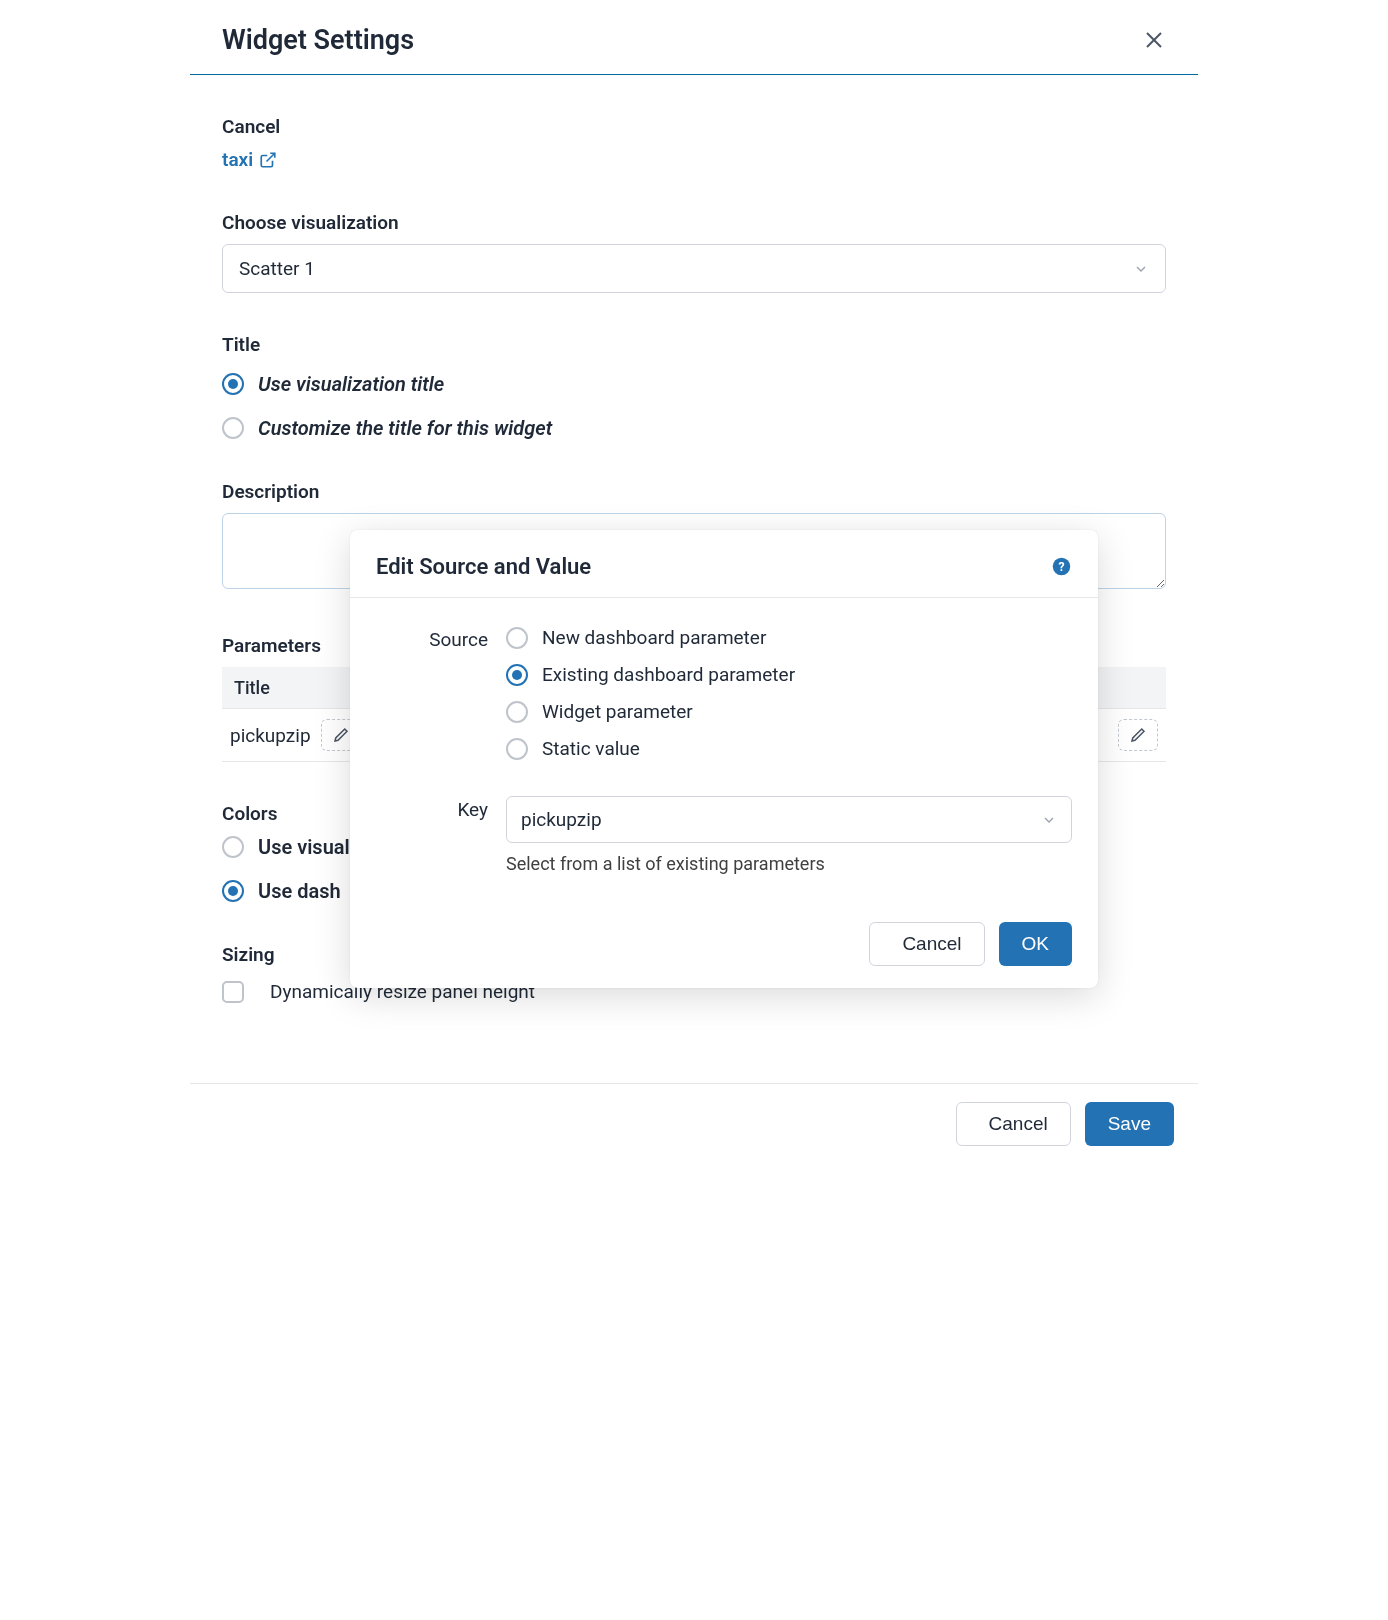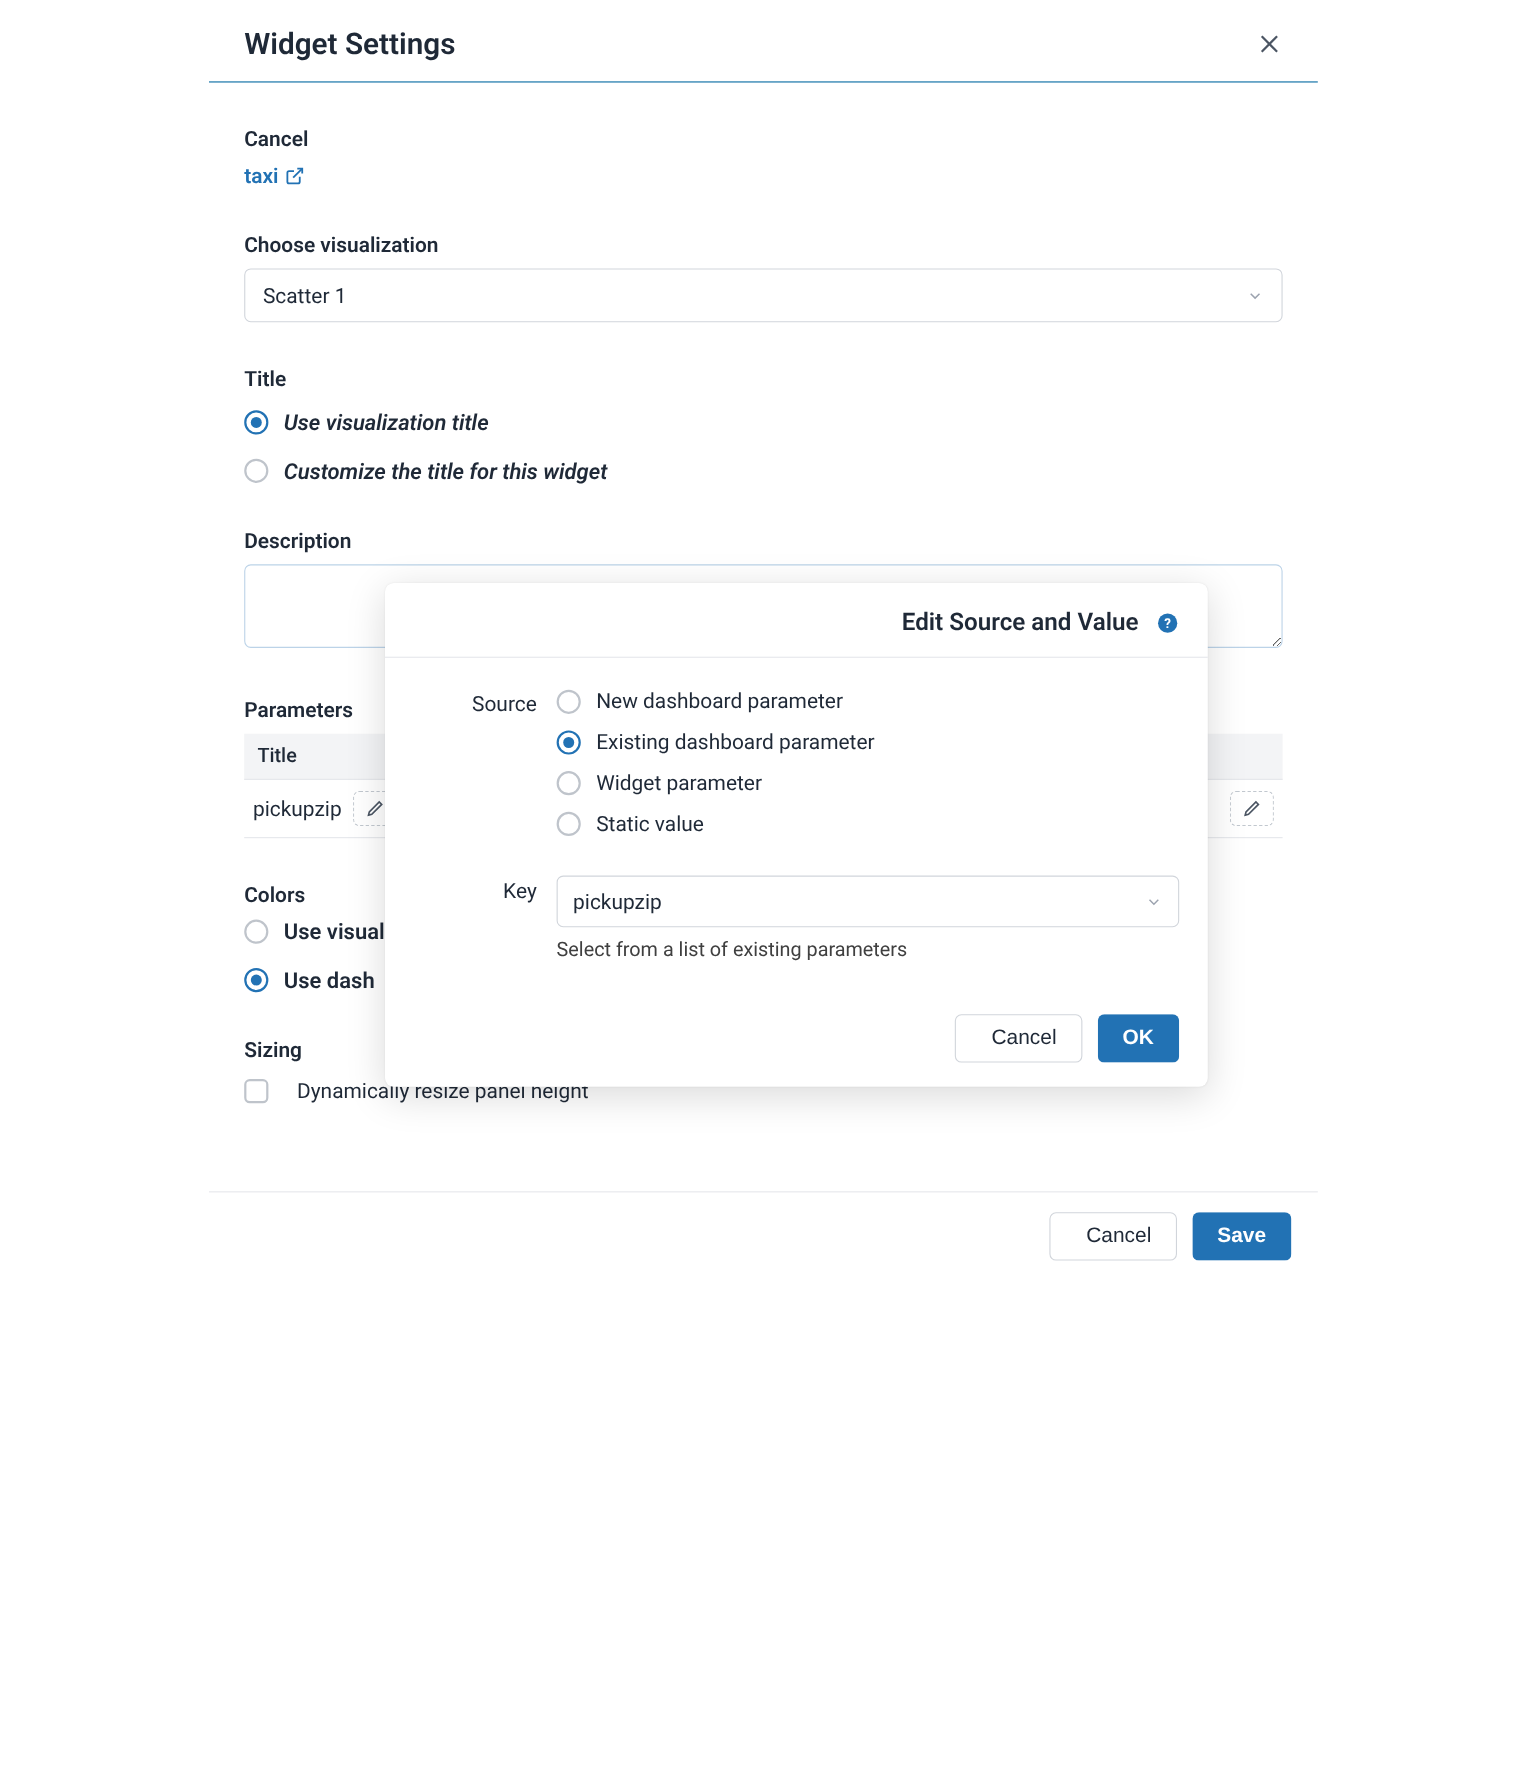--- a/index.html
+++ b/index.html
@@ -192,41 +192,39 @@
     }
     .btn.secondary {
       background: #fff;
       border-color: #d1d5db;
       color: #1f2937;
       padding-left: 32px;
     }
     .btn.primary {
       background: #2272B4;
       color: #fff;
-      font-weight: bold;
     }
 
     
     .modal {
       position: absolute;
       top: 530px;
       left: 160px;
       width: 748px;
       background: #fff;
       border-radius: 8px;
       box-shadow: 0 8px 36px rgba(0,0,0,0.15), 0 0 2px rgba(0,0,0,0.08);
       z-index: 10;
     }
     .modal-header {
       display: flex;
-      justify-content: flex-end;
+      justify-content: space-between;
       align-items: center;
       padding: 24px 26px 18px 26px;
       border-bottom: 1px solid #e5e7eb;
-      gap: 16px;
     }
     .modal-header h2 {
       font-size: 22px;
       font-weight: 600;
     }
     .help-icon {
       width: 21px;
       height: 21px;
       color: #2272B4;
     }

